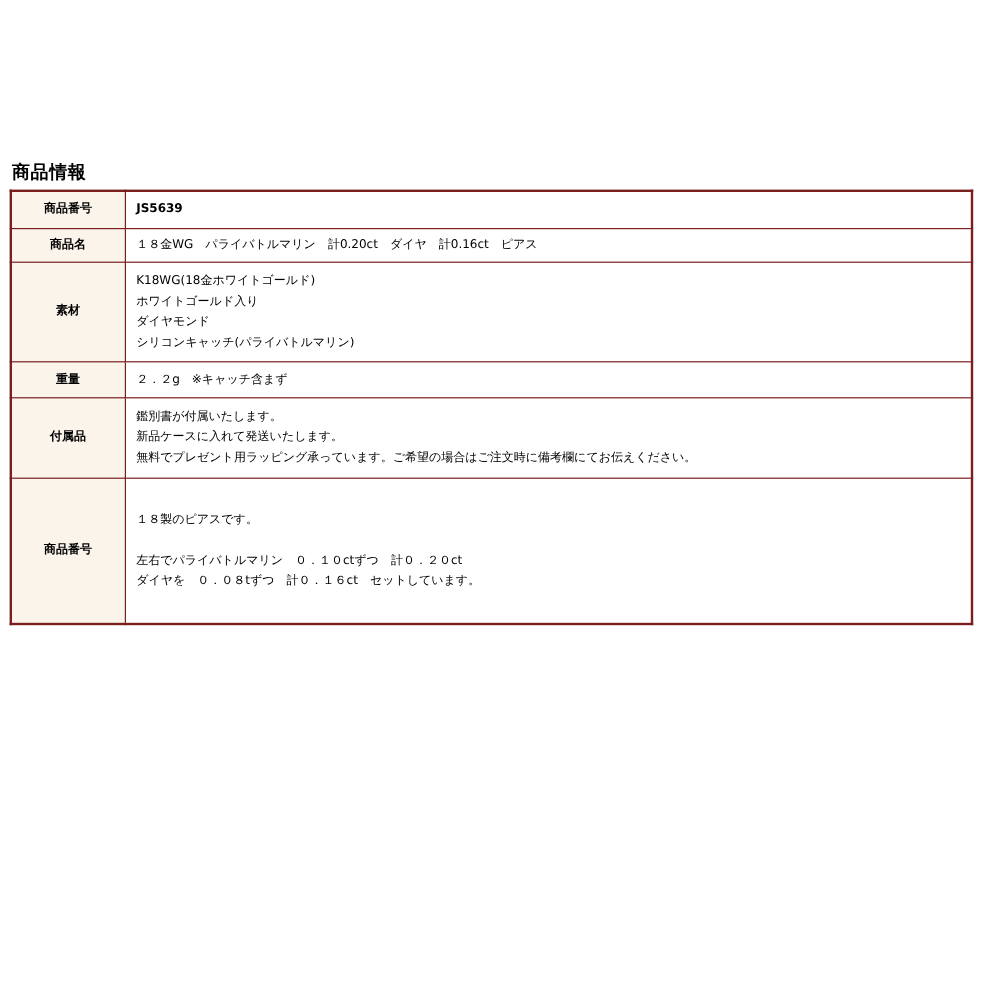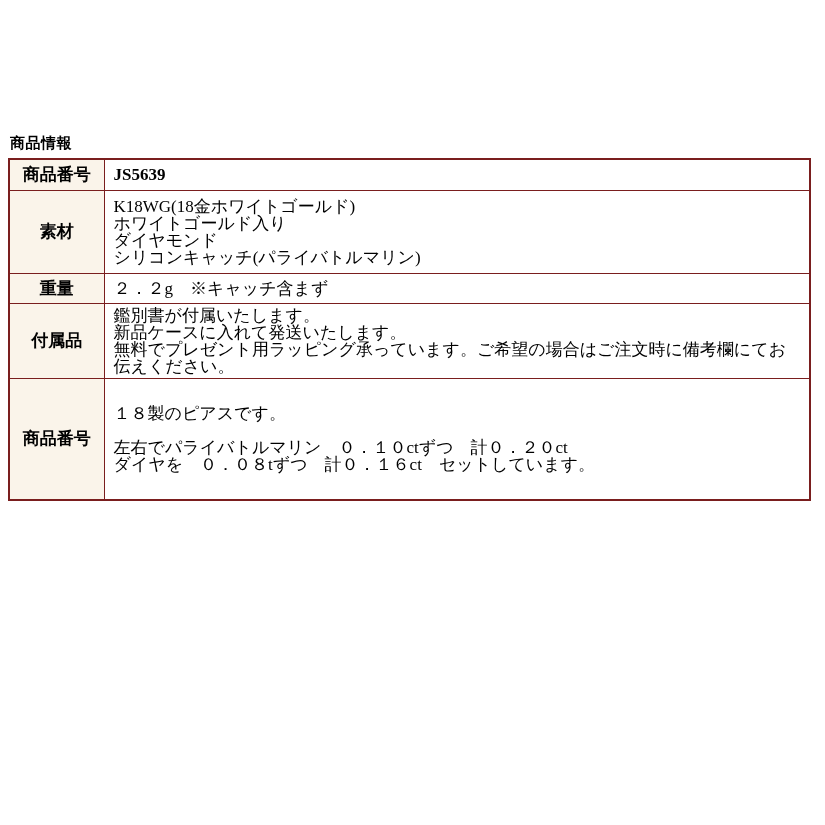--- a/index.html
+++ b/index.html
@@ -14,37 +14,36 @@
     background: #ffffff;
     width: 825px;
     height: 825px;
     font-family: "DejaVu Sans", "Liberation Sans", sans-serif;
     color: var(--text);
   }
   .page {
     padding-top: 134px;
     padding-left: 8px;
     padding-right: 14px;
-    font-family: Liberation Serif, serif;
   }
   .page-title {
     font-size: 15px;
     font-weight: bold;
     margin: 0 0 5px 2px;
     letter-spacing: 0.5px;
   }
   table.info {
     border-collapse: collapse;
     width: 803px;
     table-layout: fixed;
     border: 2px solid var(--border);
   }
   table.info td {
     border: 1px solid var(--border);
-    font-size: 17px;
+    font-size: 10px;
     line-height: 17px;
     vertical-align: middle;
   }
   td.lbl {
     width: 95px;
     background: var(--label-bg);
     font-weight: bold;
     text-align: center;
     padding: 2px 3px;
   }
@@ -60,20 +59,24 @@
 <div class="page">
   <div class="page-title">商品情報</div>
 
   <table class="info">
     <tbody>
       <tr style="height:31px">
         <td class="lbl">商品番号</td>
         <td class="val bold">JS5639</td>
       </tr>
 
+      <tr style="height:28px">
+        <td class="lbl">商品名</td>
+        <td class="val">１８金WG　パライバトルマリン　計0.20ct　ダイヤ　計0.16ct　ピアス</td>
+      </tr>
 
       <tr style="height:83px">
         <td class="lbl">素材</td>
         <td class="val">
           <div class="ln">K18WG(18金ホワイトゴールド)</div>
           <div class="ln">ホワイトゴールド入り</div>
           <div class="ln">ダイヤモンド</div>
           <div class="ln">シリコンキャッチ(パライバトルマリン)</div>
         </td>
       </tr>

